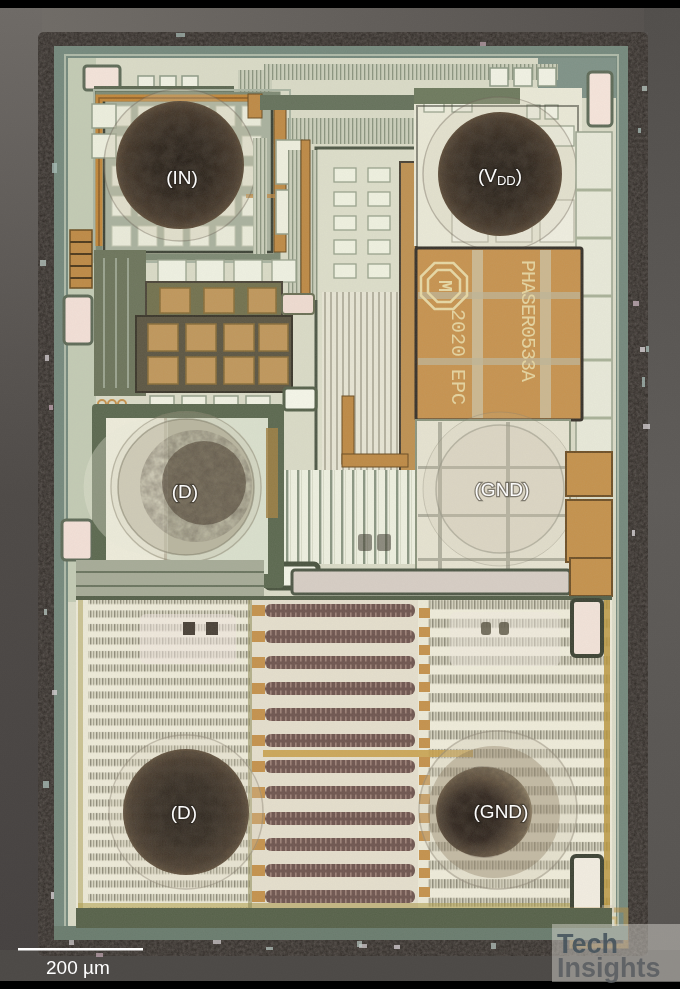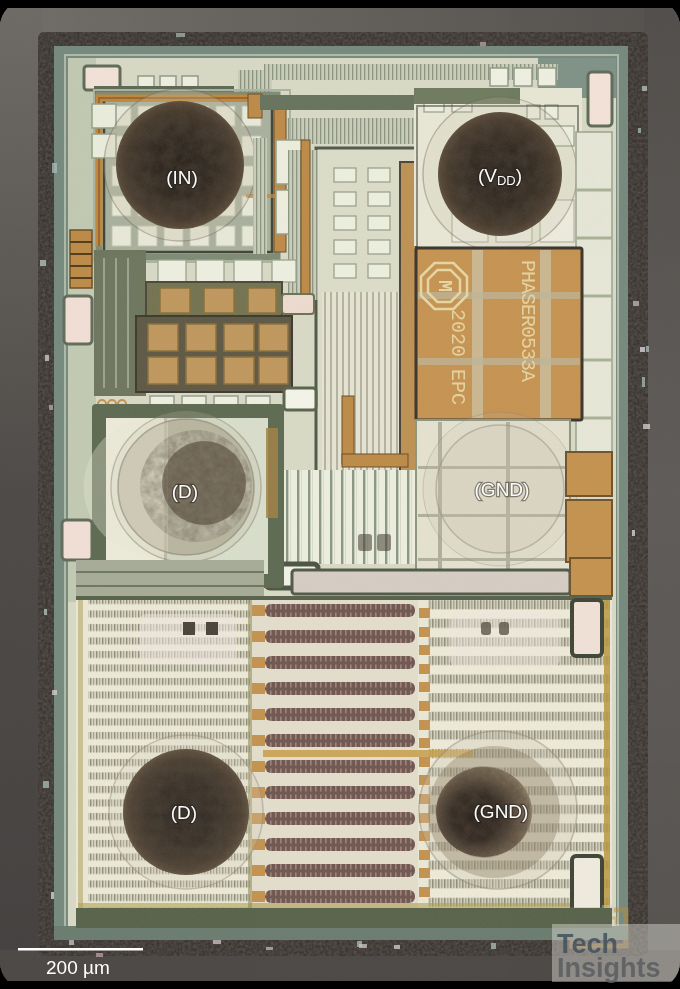--- a/index.html
+++ b/index.html
@@ -1,17 +1,17 @@
 <!DOCTYPE html>
 <html><head>
 <meta charset="utf-8">
 <style>
 html,body{margin:0;padding:0;background:#000;}
 #stage{position:relative;width:680px;height:989px;overflow:hidden;background:#000;
-font-family:"Liberation Sans", sans-serif;border-radius:27px;}
+font-family:"Liberation Sans", sans-serif;}
 svg{display:block}
 </style>
 </head>
 <body>
 <div id="stage">
 <svg width="680" height="989" viewBox="0 0 680 989" xmlns="http://www.w3.org/2000/svg">
 <defs>
 <linearGradient id="gTop" x1="0" y1="0" x2="1" y2="0">
 <stop offset="0" stop-color="#716d68"></stop>
           <stop offset="1" stop-color="#54504d"></stop>

